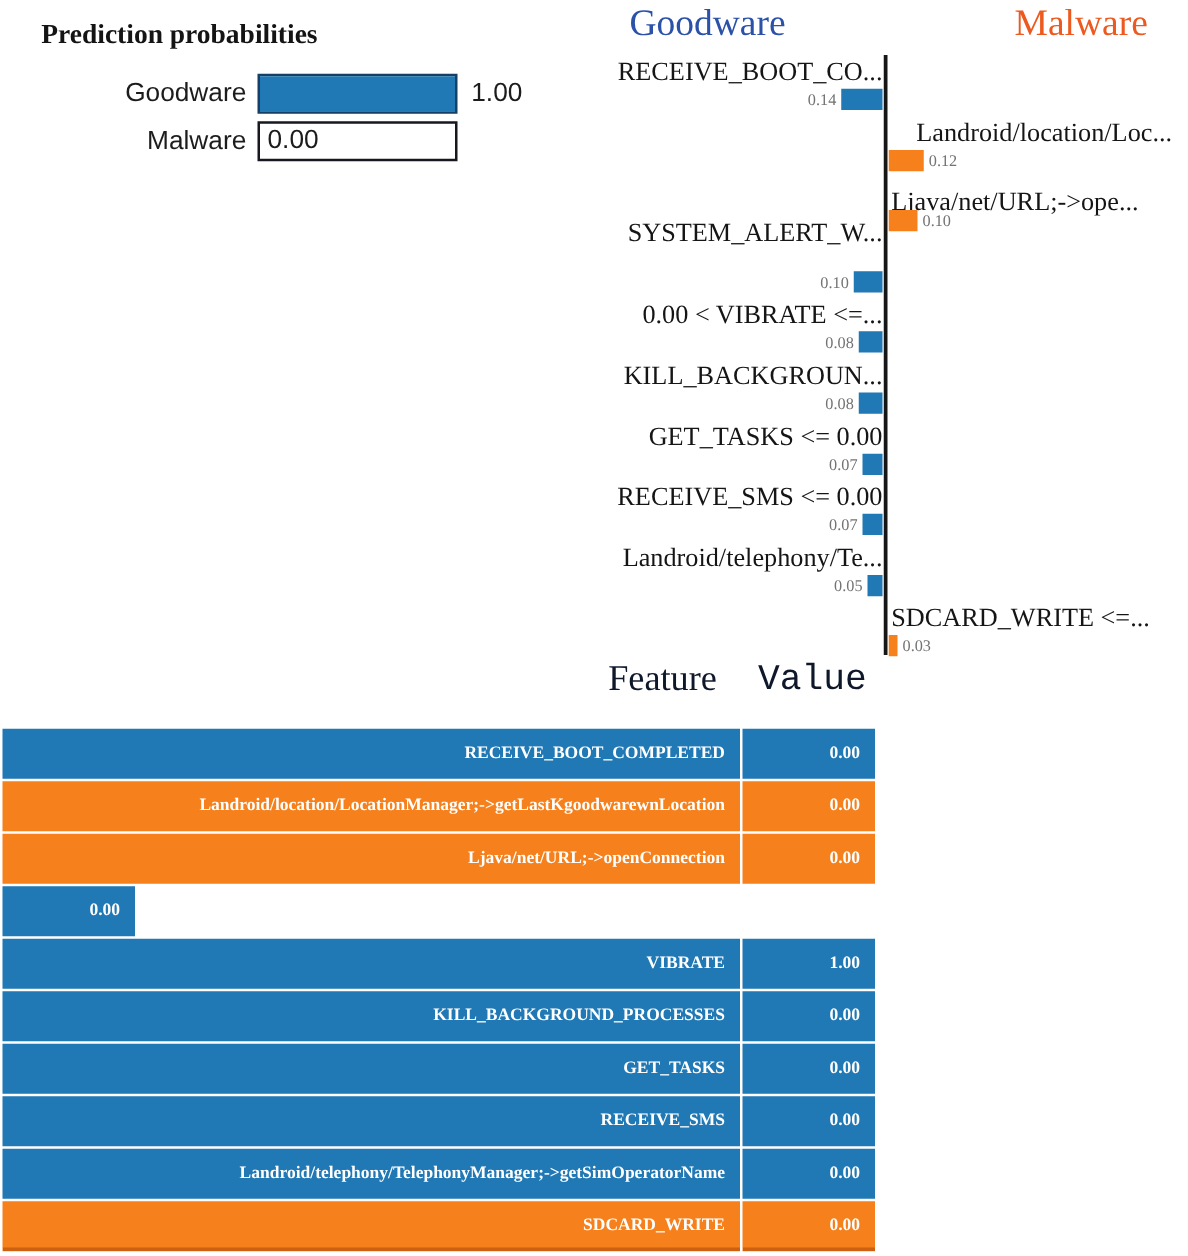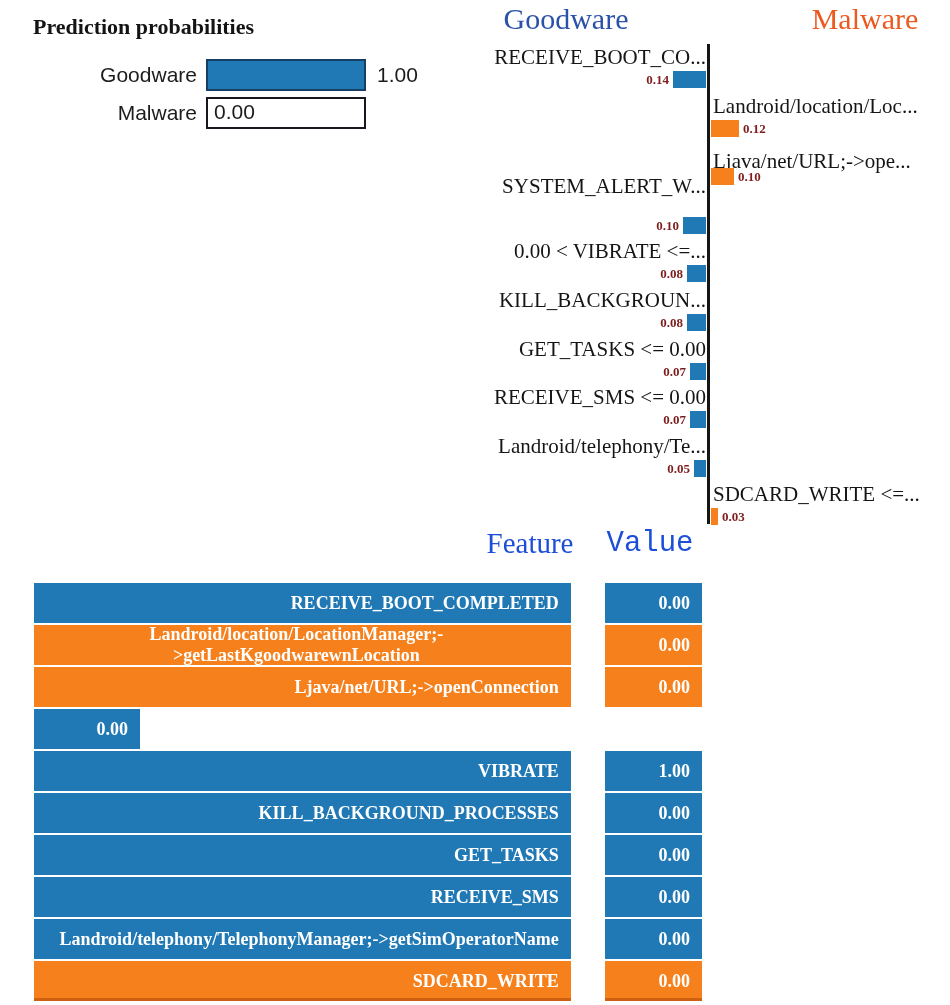--- a/index.html
+++ b/index.html
@@ -22,30 +22,30 @@
   .c-header{position:absolute;top:2px;font-size:30px;}
   .c-header.goodware{left:456px;width:220px;text-align:center;color:var(--blue-text);}
   .c-header.malware{left:790px;width:150px;text-align:center;color:var(--orange-text);}
   .c-axis{position:absolute;background:#161616;}
   .c-label{position:absolute;font-size:21px;white-space:nowrap;color:#151515;height:26px;line-height:26px;}
   .c-label.goodware{right:244px;text-align:right;}
   .c-label.malware{left:713px;text-align:left;}
   .c-bar{position:absolute;height:17px;}
   .c-bar.goodware{background:var(--blue);}
   .c-bar.malware{background:var(--orange);}
-  .c-val{position:absolute;font-size:13px;font-weight:700;height:17px;line-height:17px;color:#7f1d1d;}
+  .c-val{position:absolute;font-size:13px;font-weight:400;height:17px;line-height:17px;color:#737373;}
 
   
-  .t-head{position:absolute;top:527px;font-size:29px;color:#1d4ed8;}
+  .t-head{position:absolute;top:527px;font-size:29px;color:#0f172a;}
   .t-head.feature{left:455px;width:150px;text-align:center;}
   .t-head.value{left:600px;width:100px;text-align:center;font-family:Liberation Mono, monospace;}
   #table{position:absolute;left:2px;top:583px;width:700px;display:flex;flex-direction:column;gap:2px;}
   .t-row{display:flex;gap:2px;height:40px;}
   .t-cell{display:flex;align-items:center;justify-content:flex-end;color:#ffffff;
-          font-size:18px;font-weight:700;margin-left:32px;}
+          font-size:14px;font-weight:700;}
   .t-row.goodware .t-cell{background:var(--blue);}
   .t-row.malware .t-cell{background:var(--orange);text-align:center;}
   .t-cell.feature{width:578px;padding-right:12px;}
   .t-cell.value{width:94px;padding-right:12px;}
   .t-row:last-child .t-cell{box-shadow:inset 0 -3px 0 rgba(180,75,10,0.6);}
 </style>
 </head>
 <body>
 
 <div id="stage">
@@ -68,21 +68,21 @@
       </div>
     </div>
 
   <div class="c-header goodware">Goodware</div>
   <div class="c-header malware">Malware</div>
   <div class="c-axis" style="left:707px;top:44px;width:3px;height:480px;"></div>
   <div id="chart-rows">
       <div class="c-label goodware" style="top: 44px;">RECEIVE_BOOT_CO...</div>
       <div class="c-bar goodware" style="top: 71px; width: 33px; left: 673px;"></div>
       <div class="c-val" style="top: 71px; right: 281px;">0.14</div>
-      <div class="c-label malware" style="top: 92.6px;">Landroid/location/Loc...</div>
+      <div class="c-label malware" style="top: 92.6px; margin-left: 20px;">Landroid/location/Loc...</div>
       <div class="c-bar malware" style="top: 119.6px; width: 28px; left: 711px;"></div>
       <div class="c-val" style="top: 119.6px; left: 743px;">0.12</div>
       <div class="c-label malware" style="top: 148px; text-align: right;">Ljava/net/URL;-&gt;ope...</div>
       <div class="c-bar malware" style="top: 168.2px; width: 23px; left: 711px;"></div>
       <div class="c-val" style="top: 168.2px; left: 738px;">0.10</div>
       <div class="c-label goodware" style="top: 173px;">SYSTEM_ALERT_W...</div>
       <div class="c-bar goodware" style="top: 216.8px; width: 23px; left: 683px;"></div>
       <div class="c-val" style="top: 216.8px; right: 271px;">0.10</div>
       <div class="c-label goodware" style="top: 238.4px;">0.00 &lt; VIBRATE &lt;=...</div>
       <div class="c-bar goodware" style="top: 265.4px; width: 19px; left: 687px;"></div>

